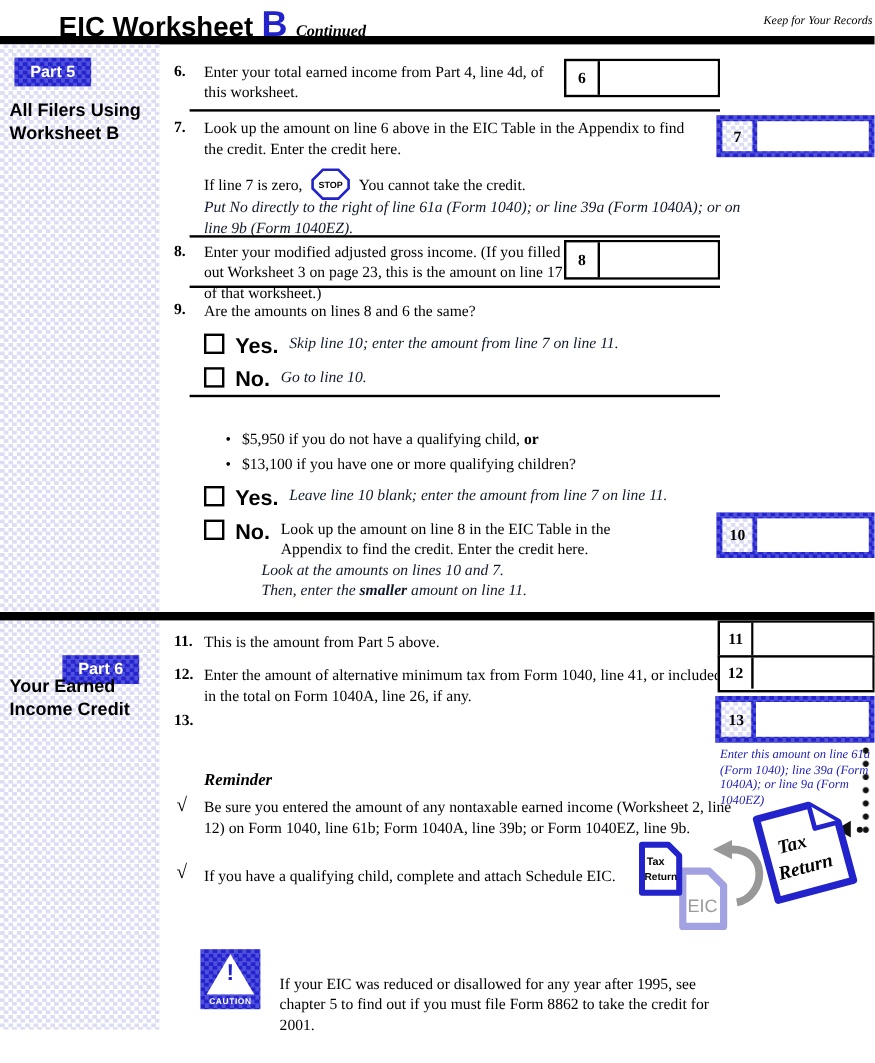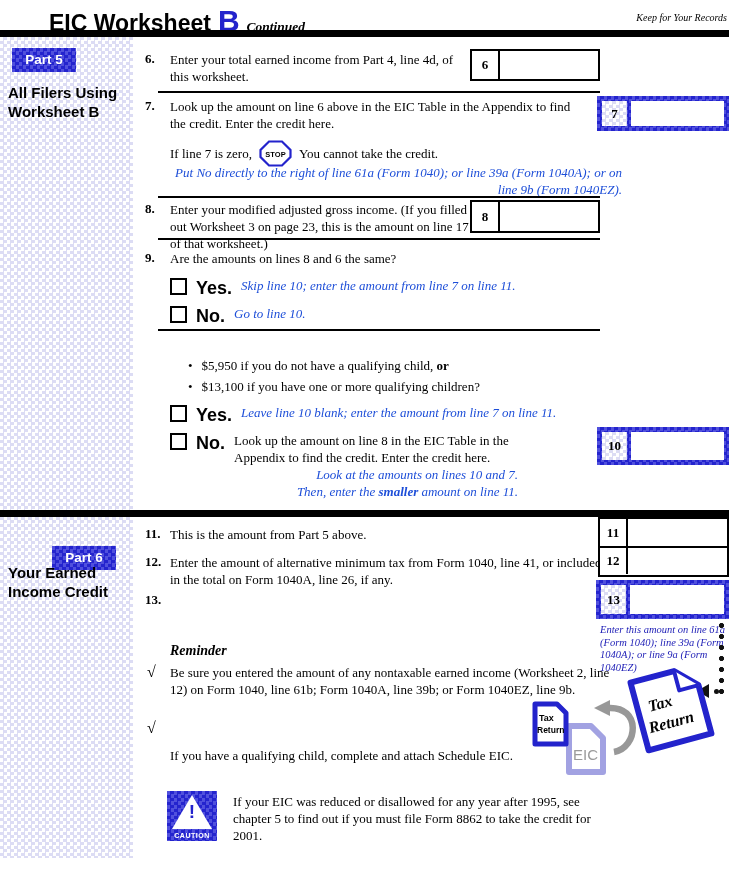--- a/index.html
+++ b/index.html
@@ -22,21 +22,21 @@
   .sidebar{left:0;top:37px;width:133px;height:821px;}
   .badge{left:12px;width:64px;height:24px;color:#fff;font-weight:bold;text-align:center;line-height:24px;
          font-size:13.5px;font-family:"Liberation Sans",sans-serif;}
   .side-head{left:8px;width:120px;font-family:"Liberation Sans",sans-serif;font-weight:bold;font-size:15px;line-height:1.25;}
 
   
   .item{display:flex;}
   .inum{width:25px;flex:0 0 25px;font-weight:bold;font-size:13px;}
   .itext{font-size:13px;line-height:17px;}
   .rule{height:2px;background:#000;}
-  .bluenote{color:#1d4ed8;font-style:italic;font-size:13px;line-height:17px;text-align:right;}
+  .bluenote{color:#0f172a;font-style:italic;font-size:13px;line-height:17px;}
 
   
   .box-black{display:flex;border:2.5px solid #000;background:#fff;box-sizing:border-box;}
   .box-lbl{width:26px;flex:0 0 26px;border-right:2px solid #000;display:flex;align-items:center;
            justify-content:center;font-weight:bold;font-size:13px;}
   .box-val{flex:1;background:#fff;}
   .box-blue{display:flex;padding:5px;box-sizing:border-box;}
   .box-blue-lbl{width:25px;flex:0 0 25px;display:flex;align-items:center;justify-content:center;
                 font-weight:bold;font-size:13px;}
   .box-blue-val{flex:1;background:#fff;margin-left:4px;}
@@ -213,21 +213,21 @@
       <path d="M52 7 L52 27 L72 27" fill="#fff" stroke="#2323cc" stroke-width="4" stroke-linejoin="round"></path>
       <text x="18" y="40" font-family="Liberation Serif, serif" font-style="italic" font-weight="bold" font-size="16" fill="#000">Tax</text>
       <text x="13" y="61" font-family="Liberation Serif, serif" font-style="italic" font-weight="bold" font-size="16" fill="#000">Return</text>
     </svg>
   </div>
 
   <div class="abs rem-title" style="left:170px;top:643px;">Reminder</div>
   <div class="abs checkmark" style="left:147px;top:663px;">√</div>
   <div class="abs itext" style="left:170px;top:664px;width:448px;">Be sure you entered the amount of any nontaxable earned income (Worksheet 2, line 12) on Form 1040, line 61b; Form 1040A, line 39b; or Form 1040EZ, line 9b.</div>
   <div class="abs checkmark" style="left:147px;top:719px;">√</div>
-  <div class="abs itext" style="left:170px;top:721px;width:365px;margin-top:26px;">If you have a qualifying child, complete and attach Schedule EIC.</div>
+  <div class="abs itext" style="left:170px;top:721px;width:365px;">If you have a qualifying child, complete and attach Schedule EIC.</div>
 
   <div class="abs" style="left:565px;top:722px;">
     <svg width="42" height="54" viewBox="0 0 42 54">
       <path d="M4 4 L26 4 L38 16 L38 50 L4 50 Z" fill="#fff" stroke="#a2a2e2" stroke-width="6" stroke-linejoin="round"></path>
       <text x="8" y="38" font-family="Liberation Sans, sans-serif" font-size="15" fill="#9a9a9a">EIC</text>
     </svg>
   </div>
   <div class="abs" style="left:584px;top:694px;">
     <svg width="58" height="66" viewBox="0 0 58 66">
       <path d="M30 58 C 54 54 58 12 24 14" stroke="#989898" stroke-width="6.5" fill="none"></path>
@@ -240,15 +240,15 @@
       <text x="8" y="21" font-family="Liberation Sans, sans-serif" font-size="9" font-weight="bold" fill="#000">Tax</text>
       <text x="6" y="33" font-family="Liberation Sans, sans-serif" font-size="8.5" font-weight="bold" fill="#000">Return</text>
     </svg>
   </div>
 
   <div class="abs caution-box checker-blue">
     <div class="caution-tri"></div>
     <div class="caution-bang">!</div>
     <div class="caution-label">CAUTION</div>
   </div>
-  <div class="abs itext" style="left:233px;top:793px;width:374px;">If your EIC was reduced or disallowed for any year after 1995, see chapter 5 to find out if you must file Form 8862 to take the credit for 2001.</div>
+  <div class="abs itext" style="left:233px;top:811px;width:374px;">If your EIC was reduced or disallowed for any year after 1995, see chapter 5 to find out if you must file Form 8862 to take the credit for 2001.</div>
 
 </div>
 
 </body></html>

